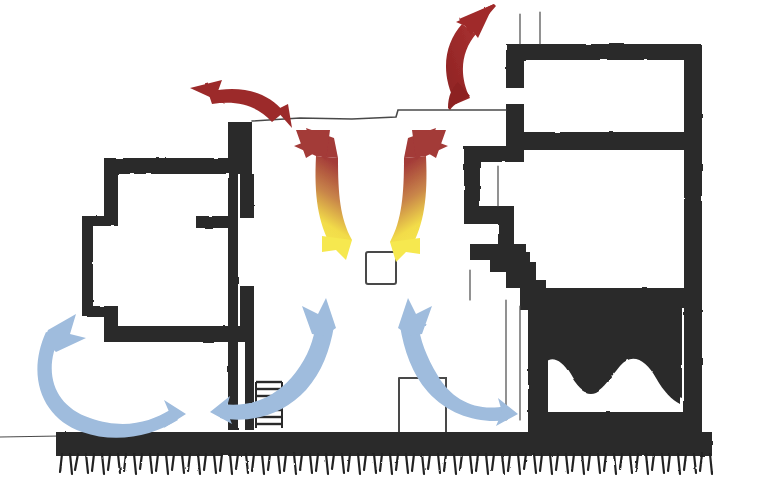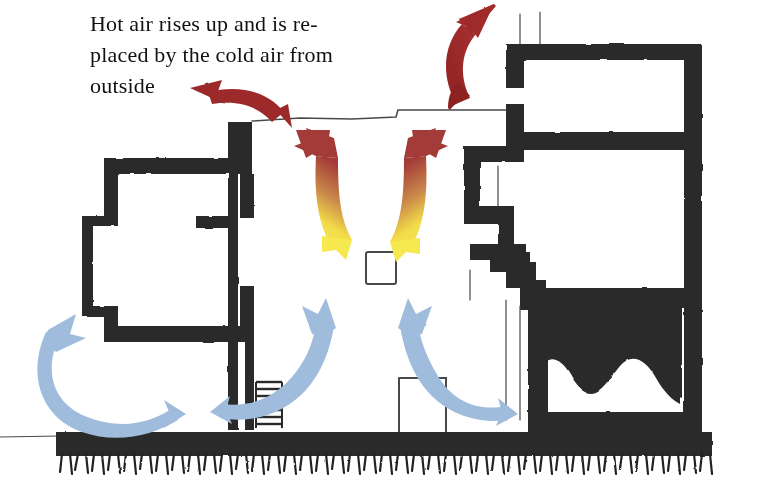--- a/index.html
+++ b/index.html
@@ -334,17 +334,14 @@
                C 426 356 420 340 418 322
                L 400 326
                C 404 350 412 374 428 392
                C 450 416 480 424 508 420 Z" fill="#9fbcdd"></path>
       <path d="M422 334 L432 306 L416 314 L408 298 L398 328 L410 336 Z" fill="#9fbcdd"></path>
       <path d="M498 398 L518 414 L496 426 L502 412 Z" fill="#9fbcdd"></path>
     </g>
 
   </svg>
 
-  <div id="annotation-text">Hot air rises up and is re-
-placed by the cold air from
-outside</div>
 
 </div>
 
 </body></html>

